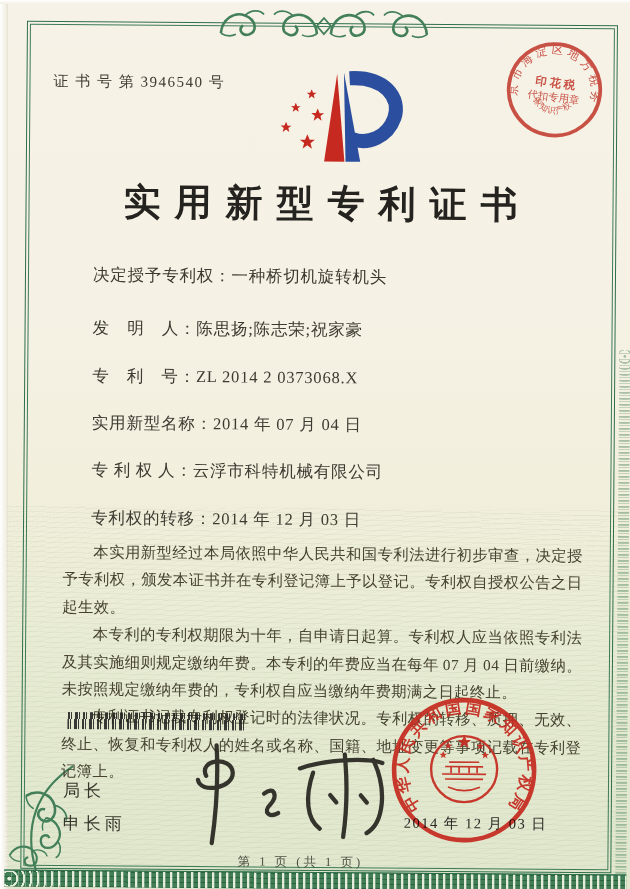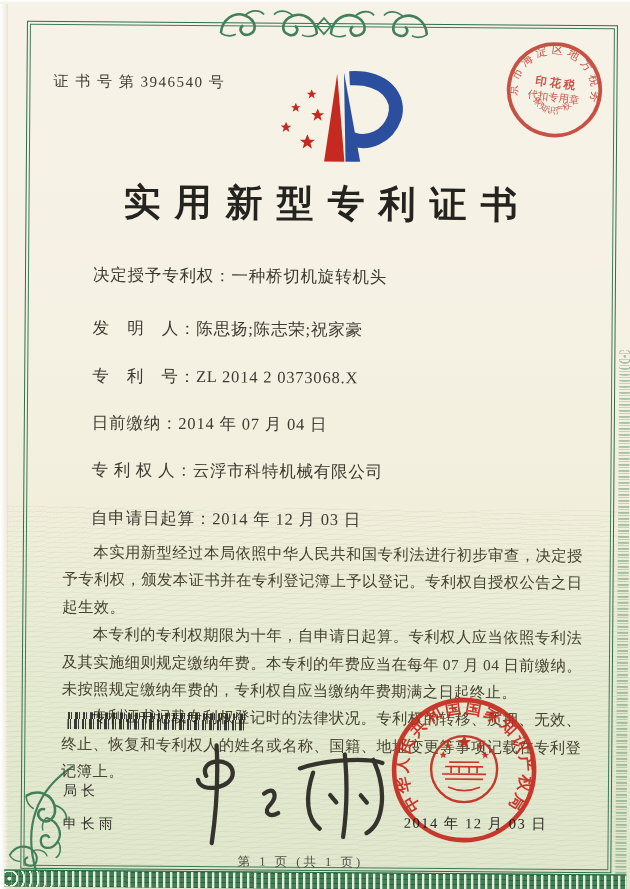--- a/index.html
+++ b/index.html
@@ -50,21 +50,21 @@
   .paras{position:absolute;left:56px;right:46px;top:537px;}
   .paras p{margin:0;font-size:15.3px;line-height:27.4px;text-indent:2em;
     text-align:justify;color:#45422f;letter-spacing:.4px;}
   .barcode{position:absolute;left:62px;top:711px;width:179px;height:17px;opacity:.88;
     background:repeating-linear-gradient(90deg,
       #20201e 0 2px, transparent 2px 3px,
       #20201e 3px 4px, transparent 4px 7px,
       #20201e 7px 10px, transparent 10px 11px,
       #20201e 11px 12px, transparent 12px 15px);}
   .sig-block{position:absolute;left:58px;top:773px;color:#37342b;}
-  .sig-block div{font-size:14px;letter-spacing:4px;line-height:33px;
+  .sig-block div{font-size:17px;letter-spacing:4px;line-height:33px;
     font-family:"Liberation Sans","DejaVu Sans",sans-serif;}
   .signature{position:absolute;left:172px;top:735px;}
   .seal{position:absolute;left:384px;top:691px;}
   .seal-date{position:absolute;left:399px;top:810px;font-size:14.5px;letter-spacing:1.5px;
     color:#2c2925;mix-blend-mode:multiply;white-space:nowrap;z-index:5;}
   .tax-stamp{position:absolute;left:492px;top:33px;transform:rotate(7deg);opacity:.85;}
   .footer{position:absolute;left:0;right:30px;top:851px;text-align:center;
     font-size:12.5px;letter-spacing:3px;color:#4c5044;}
   .logo{position:absolute;left:245px;top:57px;}
   svg text{font-family:"Liberation Serif","DejaVu Serif",serif;}
@@ -163,27 +163,27 @@
   <div class="field" style="top:263px;">
     <span class="flabel">决定授予专利权</span><span>：</span><span>一种桥切机旋转机头</span>
   </div>
   <div class="field" style="top:316px;">
     <span class="flabel">发　明　人</span><span>：</span><span>陈思扬;陈志荣;祝家豪</span>
   </div>
   <div class="field" style="top:364px;">
     <span class="flabel">专　利　号</span><span>：</span><span>ZL 2014 2 0373068.X</span>
   </div>
   <div class="field" style="top:411px;">
-    <span class="flabel">日前缴纳</span><span>：</span><span>2014 年 07 月 04 日</span>
+    <span class="flabel">实用新型名称</span><span>：</span><span>2014 年 07 月 04 日</span>
   </div>
   <div class="field" style="top:458px;">
     <span class="flabel">专 利 权 人</span><span>：</span><span>云浮市科特机械有限公司</span>
   </div>
   <div class="field" style="top:506px;">
-    <span class="flabel">自申请日起算</span><span>：</span><span>2014 年 12 月 03 日</span>
+    <span class="flabel">专利权的转移</span><span>：</span><span>2014 年 12 月 03 日</span>
   </div>
 
   <div class="paras">
     <p>本实用新型经过本局依照中华人民共和国专利法进行初步审查，决定授予专利权，颁发本证书并在专利登记簿上予以登记。专利权自授权公告之日起生效。</p>
     <p>本专利的专利权期限为十年，自申请日起算。专利权人应当依照专利法及其实施细则规定缴纳年费。本专利的年费应当在每年 07 月 04 日前缴纳。未按照规定缴纳年费的，专利权自应当缴纳年费期满之日起终止。</p>
     <p>专利证书记载专利权登记时的法律状况。专利权的转移、质押、无效、终止、恢复和专利权人的姓名或名称、国籍、地址变更等事项记载在专利登记簿上。</p>
   </div>
 
   <div class="barcode"></div>
 

